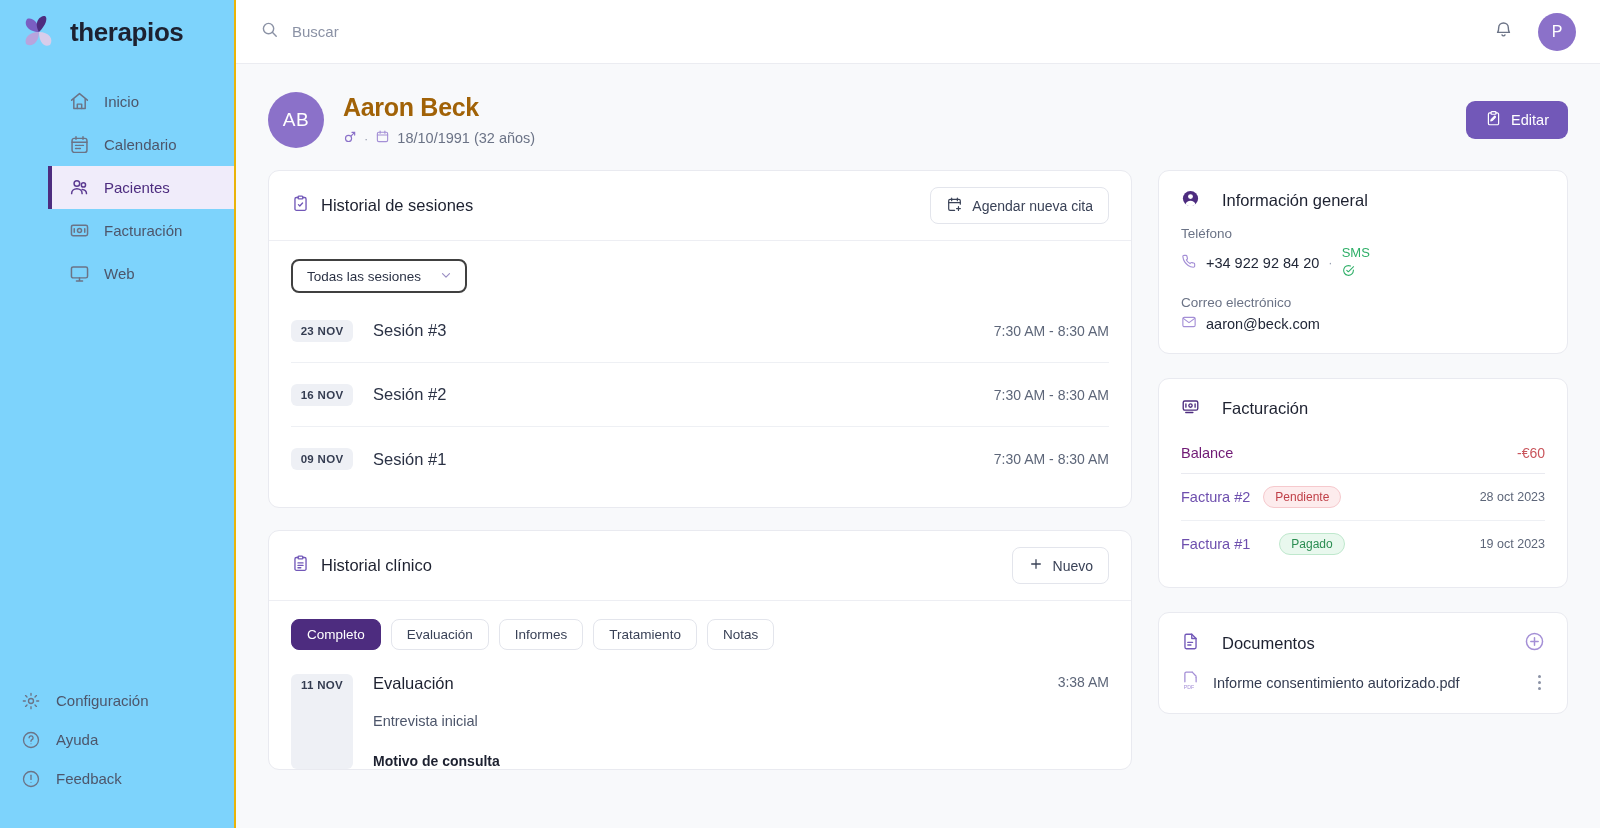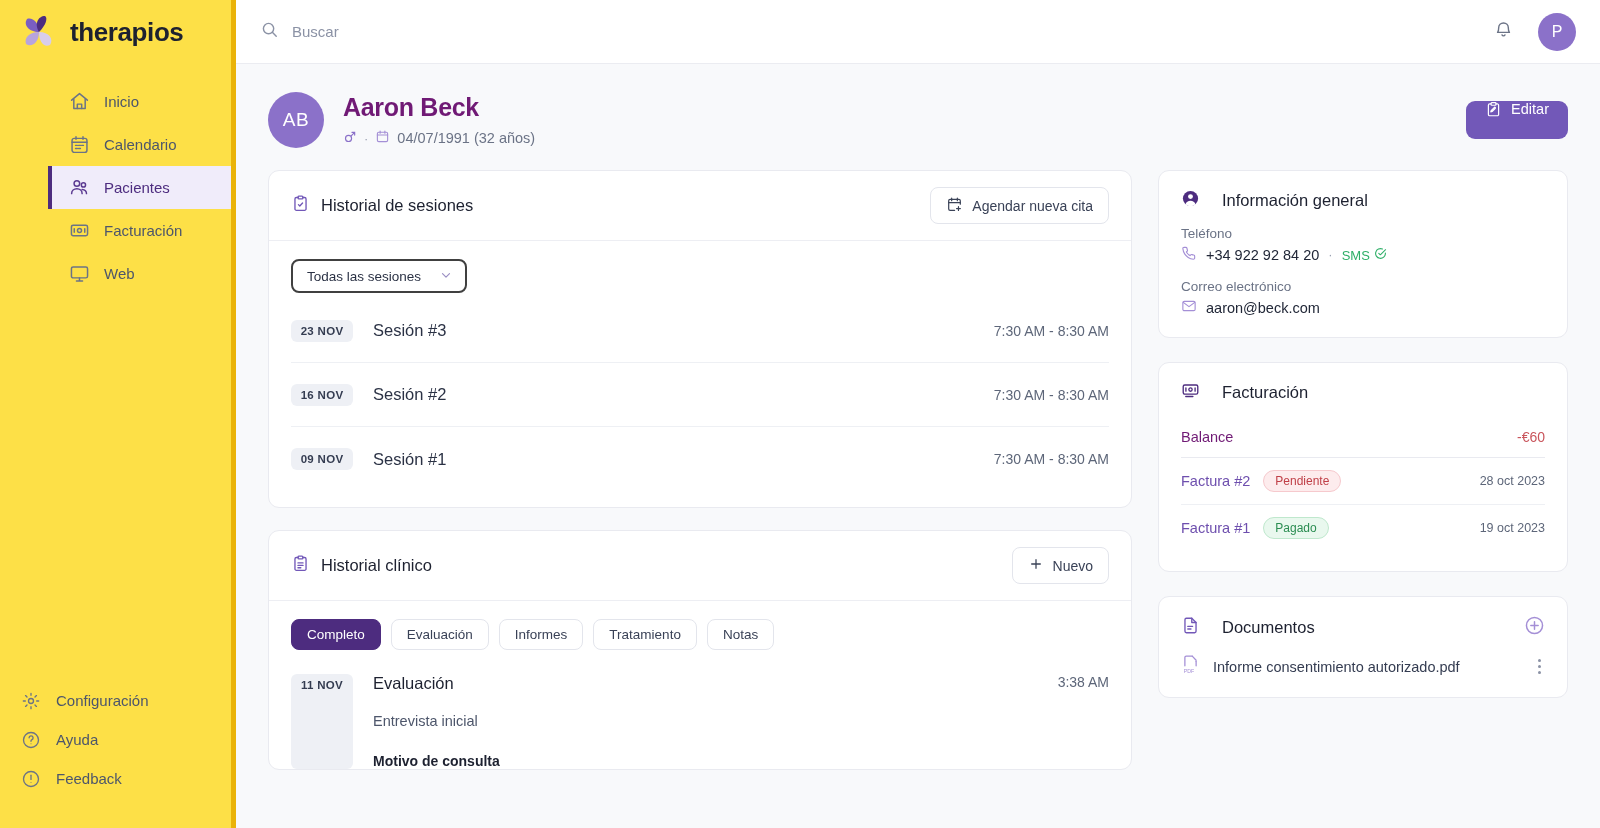--- a/index.html
+++ b/index.html
@@ -8,21 +8,21 @@
     font-family: "Liberation Sans", sans-serif;
     background: #f8f9fb;
     overflow: hidden;
     color: #2b3245;
   }
   #app { display: flex; width: 1600px; height: 828px; }
 
   
   .sidebar {
     width: 236px; height: 828px; flex: 0 0 236px;
-    background: #fde047; border-right: 5px solid #eab308;
+    background: #7dd3fc; border-right: 2px solid #eab308;
     display: flex; flex-direction: column;
   }
   .logo-row { height: 64px; display: flex; align-items: center; padding-left: 20px; gap: 12px; }
   .logo-mark { width: 38px; height: 38px; position: relative; flex: 0 0 38px; }
   .logo-word { font-size: 26px; font-weight: 700; color: #1d2130; letter-spacing: -0.4px; }
   .nav-top { margin-top: 16px; padding-left: 48px; }
   .nav-item {
     height: 43px; display: flex; align-items: center; gap: 14px;
     padding-left: 20px; color: #4d566b; font-size: 15px; cursor: pointer;
     border-left: 4px solid transparent; padding-left: 16px;
@@ -61,27 +61,27 @@
   
   .patient-head {
     display: flex; align-items: center; padding: 28px 32px 22px 32px;
   }
   .avatar-lg {
     width: 56px; height: 56px; border-radius: 50%; background: #8b71c9; color: #fff;
     display: flex; align-items: center; justify-content: center;
     font-size: 19px; font-weight: 500; letter-spacing: 0.5px; flex: 0 0 56px;
   }
   .patient-meta { margin-left: 19px; flex: 1 1 auto; }
-  .patient-name { font-size: 25px; font-weight: 700; color: #701a75; letter-spacing: -0.3px; }
+  .patient-name { font-size: 25px; font-weight: 700; color: #a16207; letter-spacing: -0.3px; }
   .patient-sub { display: flex; align-items: center; gap: 7px; margin-top: 7px; font-size: 14.5px; color: #6b7governed; color:#6b7386; }
   .sep-dot { color: #9aa1b2; font-size: 13px; }
   .btn-edit {
     background: #7258b8; color: #fff; border: none; border-radius: 9px;
     height: 38px; padding: 0 19px; font-size: 14.5px; font-weight: 500;
-    display: flex; gap: 9px; cursor: pointer;
+    display: flex; align-items: center; gap: 9px; cursor: pointer;
     font-family: "Liberation Sans", sans-serif;
   }
 
   
   .content { display: flex; gap: 26px; padding: 0 32px 30px 32px; align-items: flex-start; }
   .col-left { flex: 1 1 auto; min-width: 0; display: flex; flex-direction: column; gap: 22px; }
   .col-right { flex: 0 0 410px; display: flex; flex-direction: column; gap: 24px; }
 
   .card { background: #fff; border: 1px solid #e9eaf0; border-radius: 11px; }
   .card-head {
@@ -133,27 +133,27 @@
   .entry-section { font-size: 14px; font-weight: 700; color: #1d2130; margin-top: 24px; }
   .entry-time { font-size: 14px; color: #5d6679; }
 
   
   .rc-head { display: flex; align-items: center; justify-content: space-between; padding: 18px 22px 0 22px; }
   .rc-title { display: flex; align-items: center; gap: 22px; font-size: 16.5px; font-weight: 400; color: #1d2130; }
   .rc-body { padding: 14px 22px 20px 22px; }
   .field-label { font-size: 13.5px; color: #6b7386; margin-bottom: 4px; }
   .field-val { display: flex; align-items: center; gap: 9px; font-size: 14.5px; color: #222838; }
   .field-block + .field-block { margin-top: 15px; }
-  .sms-tag { color: #2faf68; font-size: 13px; font-weight: 500; display: flex; align-items: flex-end; gap: 4px; }
+  .sms-tag { color: #2faf68; font-size: 13px; font-weight: 500; display: flex; align-items: flex-start; gap: 4px; flex-direction: column; }
 
   .bal-row { display: flex; align-items: center; justify-content: space-between; padding: 11px 0 12px 0; border-bottom: 1px solid #e9eaf0; }
   .bal-label { font-size: 14.5px; color: #701a75; }
   .bal-amt { font-size: 14px; color: #c9555c; }
   .inv-row { display: flex; align-items: center; padding: 12px 0; border-bottom: 1px solid #eef0f4; cursor: pointer; }
-  .inv-row:last-child { border-bottom: none; }
+  .inv-row:last-child { border-bottom: none; gap: 16px; }
   .inv-name { font-size: 14.5px; color: #6e4fae; font-weight: 500; }
   .badge { border-radius: 999px; font-size: 12px; padding: 3px 11px; margin-left: 13px; }
   .badge.pend { background: #fdeced; border: 1px solid #f6c9cd; color: #c04048; }
   .badge.paid { background: #e9f8ee; border: 1px solid #bfe8cd; color: #2b8d52; }
   .inv-date { margin-left: auto; font-size: 12.5px; color: #5d6679; }
 
   .doc-row { display: flex; align-items: center; padding: 14px 22px 18px 22px; gap: 13px; cursor: pointer; }
   .doc-name { font-size: 14.5px; color: #343c51; flex: 1 1 auto; }
   .kebab { display: flex; flex-direction: column; gap: 3px; padding: 4px; cursor: pointer; }
   .kebab i { width: 3px; height: 3px; border-radius: 50%; background: #8b92a5; display: block; }
@@ -305,21 +305,21 @@
                   <path d="M14 10 20 4M15.3 4H20v4.7"></path>
                 </svg>
             </span>
             <span class="sep-dot">·</span>
             <span>
               <svg width="15" height="15" viewBox="0 0 24 24" fill="none" stroke="#a48fd6" stroke-width="1.8" stroke-linecap="round" stroke-linejoin="round">
                   <rect x="3.8" y="5.2" width="16.4" height="15" rx="2.2"></rect>
                   <path d="M3.8 9.6h16.4M8.2 3.2v3.4M15.8 3.2v3.4"></path>
                 </svg>
             </span>
-            <span>04/07/1991 (32 años)</span>
+            <span>18/10/1991 (32 años)</span>
           </div>
         </div>
         <button class="btn-edit">
           <span>
             <svg width="17" height="17" viewBox="0 0 24 24" fill="none" stroke="#ffffff" stroke-width="1.7" stroke-linecap="round" stroke-linejoin="round">
                 <path d="M8.5 4.2H6.6a1.8 1.8 0 0 0-1.8 1.8v13a1.8 1.8 0 0 0 1.8 1.8h10.8a1.8 1.8 0 0 0 1.8-1.8V6a1.8 1.8 0 0 0-1.8-1.8h-1.9"></path>
                 <rect x="8.5" y="2.4" width="7" height="3.6" rx="1.1"></rect>
                 <path d="M14.6 10.2 10 14.8l-1.8.5.5-1.8 4.6-4.6a.95.95 0 0 1 1.3 1.3Z"></path>
               </svg>
           </span>

